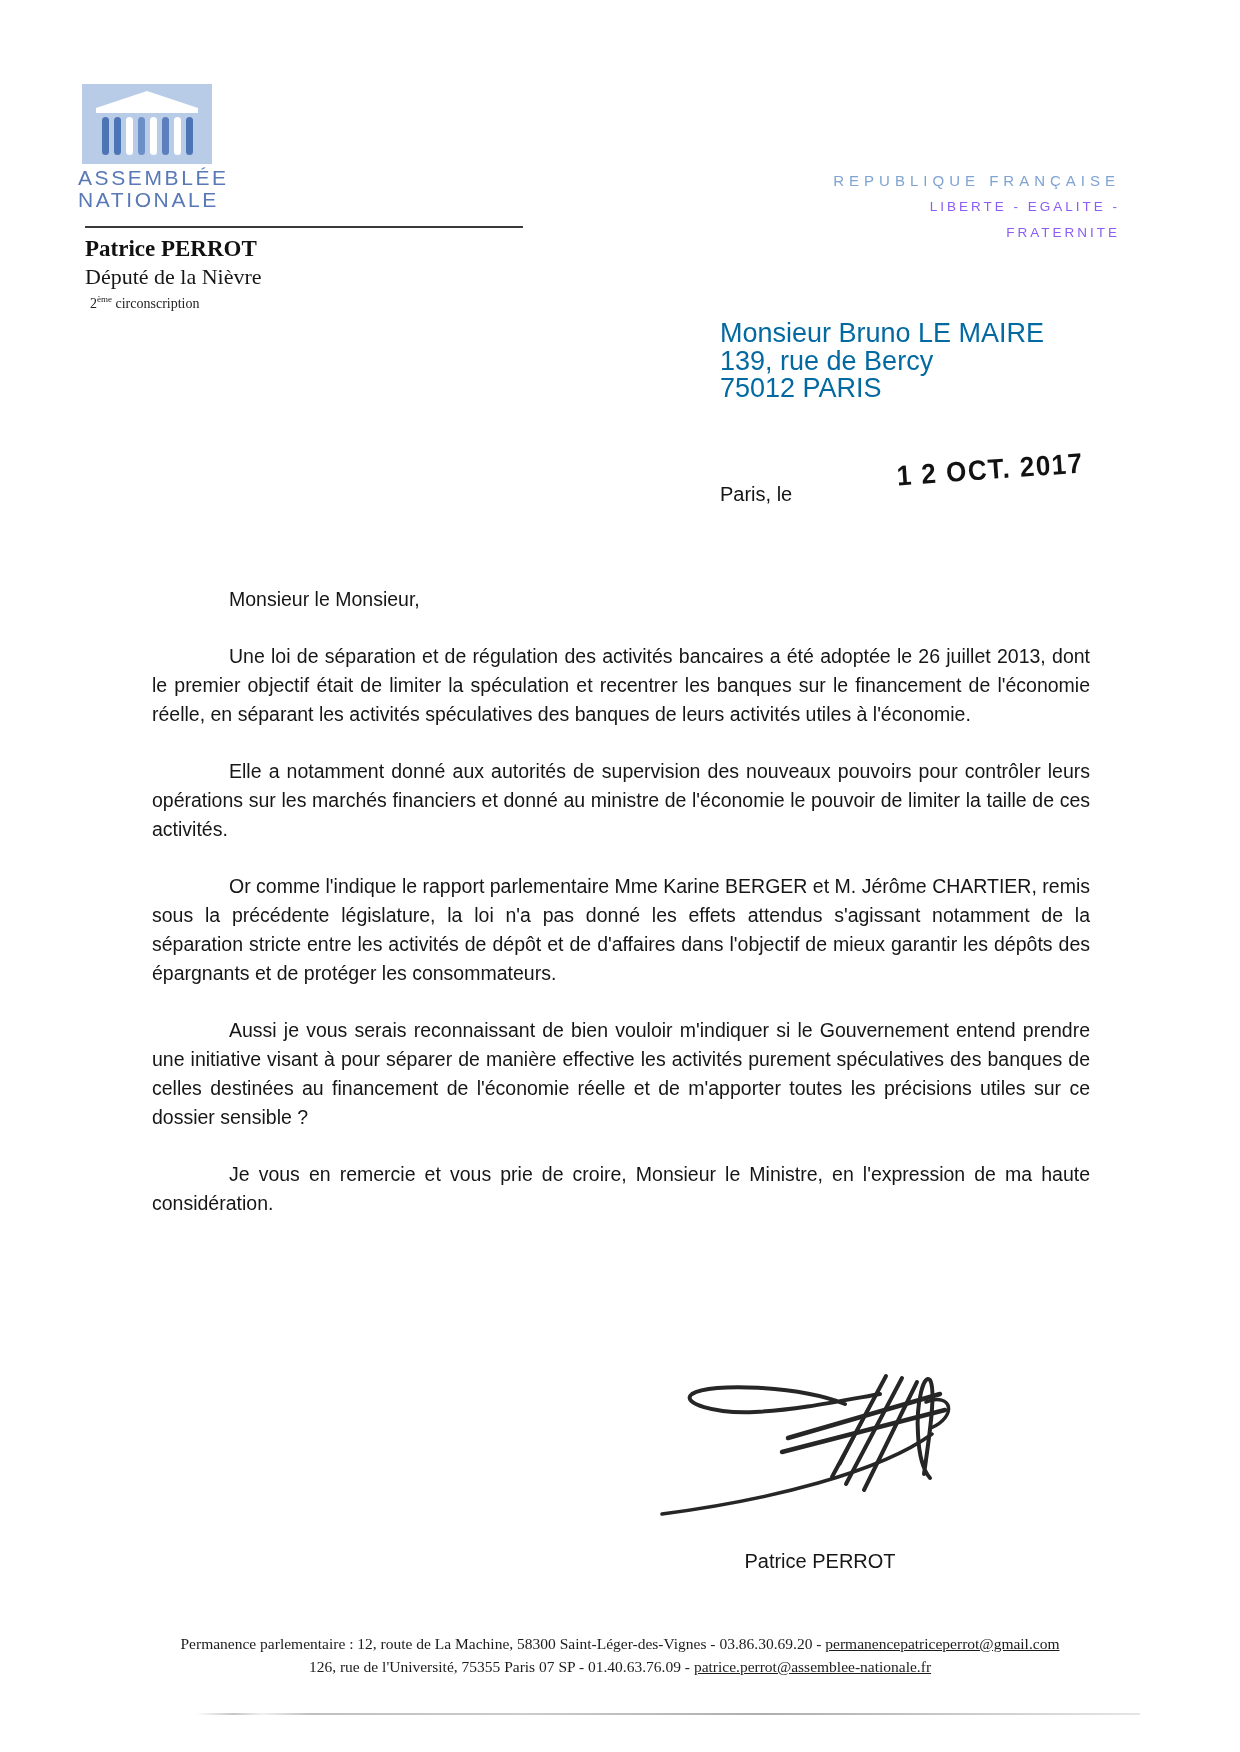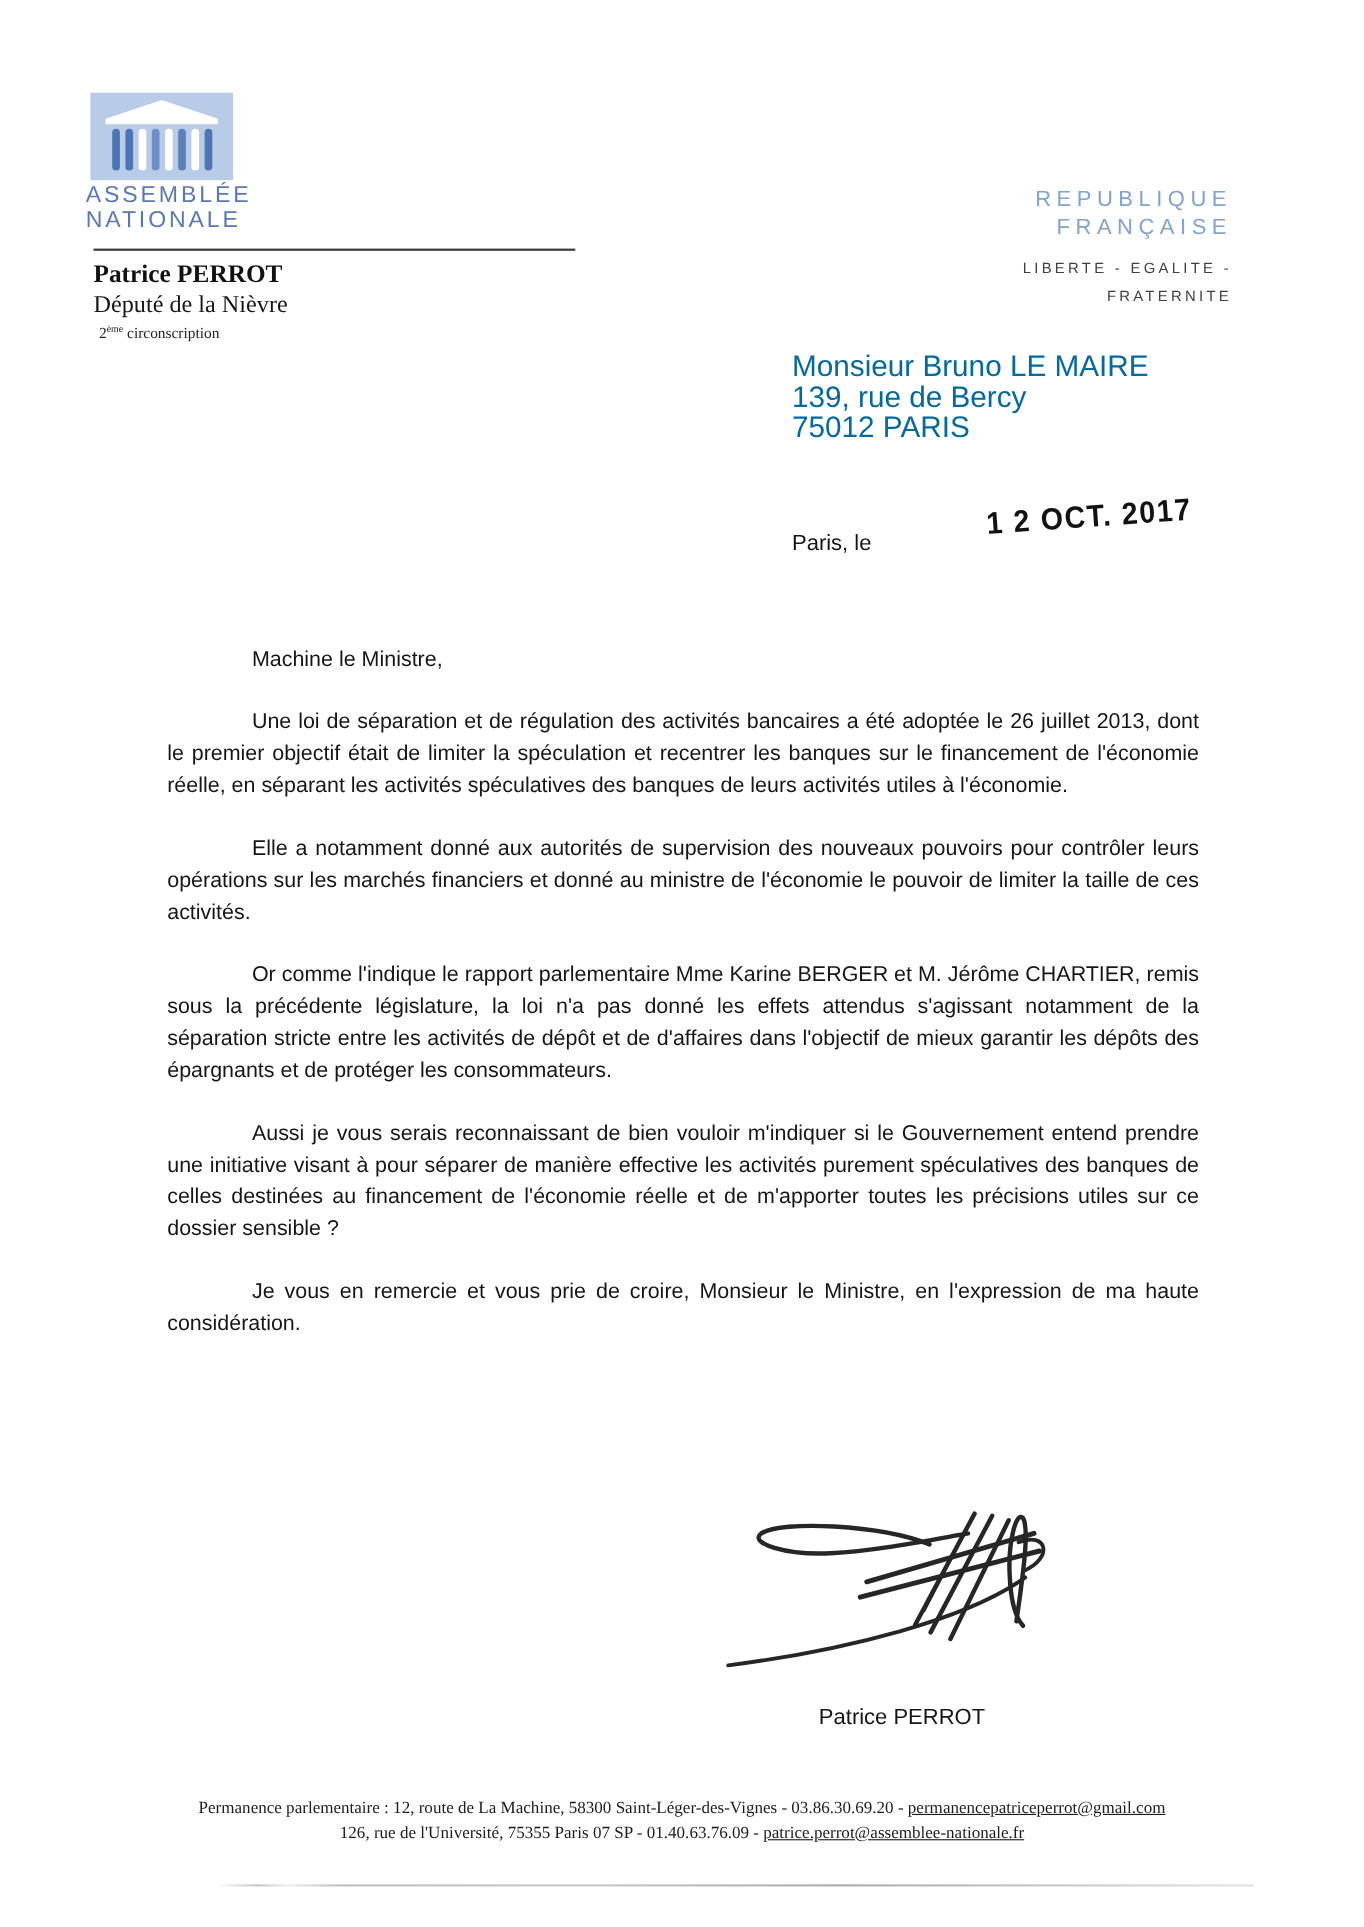--- a/index.html
+++ b/index.html
@@ -16,22 +16,22 @@
   .org-name {
     position:absolute; left:78px; top:167px;
     font-family:"Liberation Sans", sans-serif;
     font-size:21px; letter-spacing:2.6px; line-height:22px;
     color:#5878b6; font-weight:400;
   }
   .republic {
     position:absolute; left:810px; top:168px; width:310px;
     text-align:right; line-height:26px;
   }
-  .republic .r1 { font-size:20px; letter-spacing:5px; color:#7fa3d2; }
-  .republic .r2 { font-size:13.5px; letter-spacing:3px; color:#404040;margin-top:11px; }
+  .republic .r1 { font-size:15px; letter-spacing:5px; color:#7fa3d2; }
+  .republic .r2 { font-size:13.5px; letter-spacing:3px; color:#8b5cf6; }
   .sender-rule { position:absolute; left:85px; top:226px; width:438px; height:2px; background:#3a3a3a; }
   .sender-name { position:absolute; left:85px; top:236px; font-family:"Liberation Serif", serif; font-weight:bold; font-size:23px; color:#111; }
   .sender-title { position:absolute; left:85px; top:264px; font-family:"Liberation Serif", serif; font-size:22px; color:#161616; }
   .sender-district { position:absolute; left:90px; top:294px; font-family:"Liberation Serif", serif; font-size:14px; color:#222; }
   .sender-district sup { font-size:9px; }
   
   .recipient { position:absolute; left:720px; top:320px; font-size:27px; line-height:27.5px; color:#0369a1; }
   .dateline-place { position:absolute; left:720px; top:483px; font-size:20px; color:#151515; }
   .date-stamp {
     position:absolute; left:898px; top:462px;
@@ -104,21 +104,21 @@
   <div class="recipient">
     <div>Monsieur Bruno LE MAIRE</div>
     <div>139, rue de Bercy</div>
     <div>75012 PARIS</div>
   </div>
 
   <div class="dateline-place">Paris, le</div>
   <div class="date-stamp">1 2 OCT. 2017</div>
 
   <div class="body">
-    <p class="salutation">Machine le Ministre,</p>
+    <p class="salutation">Monsieur le Monsieur,</p>
     <p>Une loi de séparation et de régulation des activités bancaires a été adoptée le 26 juillet 2013, dont le premier objectif était de limiter la spéculation et recentrer les banques sur le financement de l'économie réelle, en séparant les activités spéculatives des banques de leurs activités utiles à l'économie.</p>
     <p>Elle a notamment donné aux autorités de supervision des nouveaux pouvoirs pour contrôler leurs opérations sur les marchés financiers et donné au ministre de l'économie le pouvoir de limiter la taille de ces activités.</p>
     <p>Or comme l'indique le rapport parlementaire Mme Karine BERGER et M. Jérôme CHARTIER, remis sous la précédente législature, la loi n'a pas donné les effets attendus s'agissant notamment de la séparation stricte entre les activités de dépôt et de d'affaires dans l'objectif de mieux garantir les dépôts des épargnants et de protéger les consommateurs.</p>
     <p>Aussi je vous serais reconnaissant de bien vouloir m'indiquer si le Gouvernement entend prendre une initiative visant à pour séparer de manière effective les activités purement spéculatives des banques de celles destinées au financement de l'économie réelle et de m'apporter toutes les précisions utiles sur ce dossier sensible ?</p>
     <p>Je vous en remercie et vous prie de croire, Monsieur le Ministre, en l'expression de ma haute considération.</p>
   </div>
 
   <svg class="signature-svg" viewBox="0 0 330 155" xmlns="http://www.w3.org/2000/svg" fill="none" stroke="#141414" stroke-linecap="round" stroke-width="4" opacity="0.92">
     <path d="M 205,32 C 160,14 70,10 52,22 C 40,31 75,42 115,40 C 155,38 195,30 240,22"></path>
     <path d="M 246,4 L 192,105"></path>

